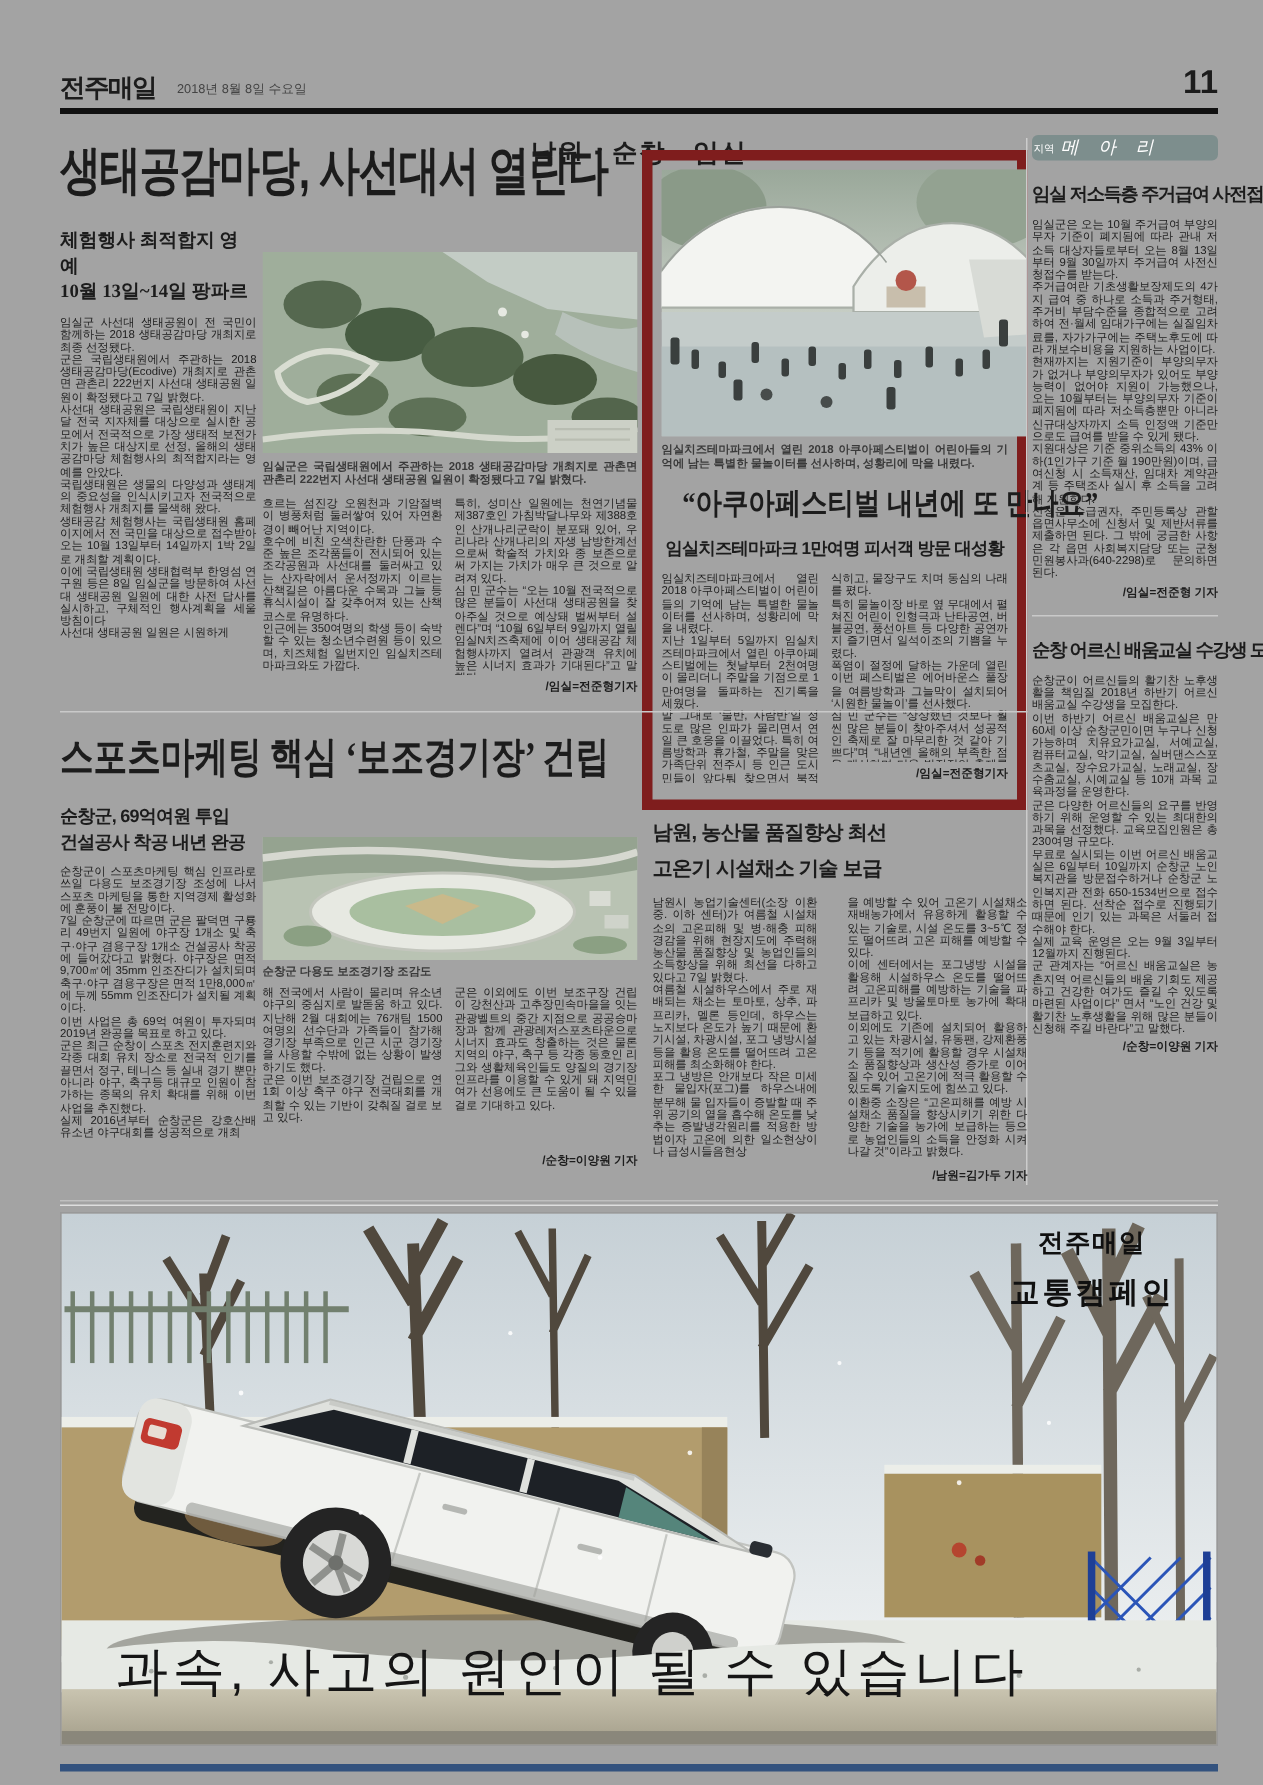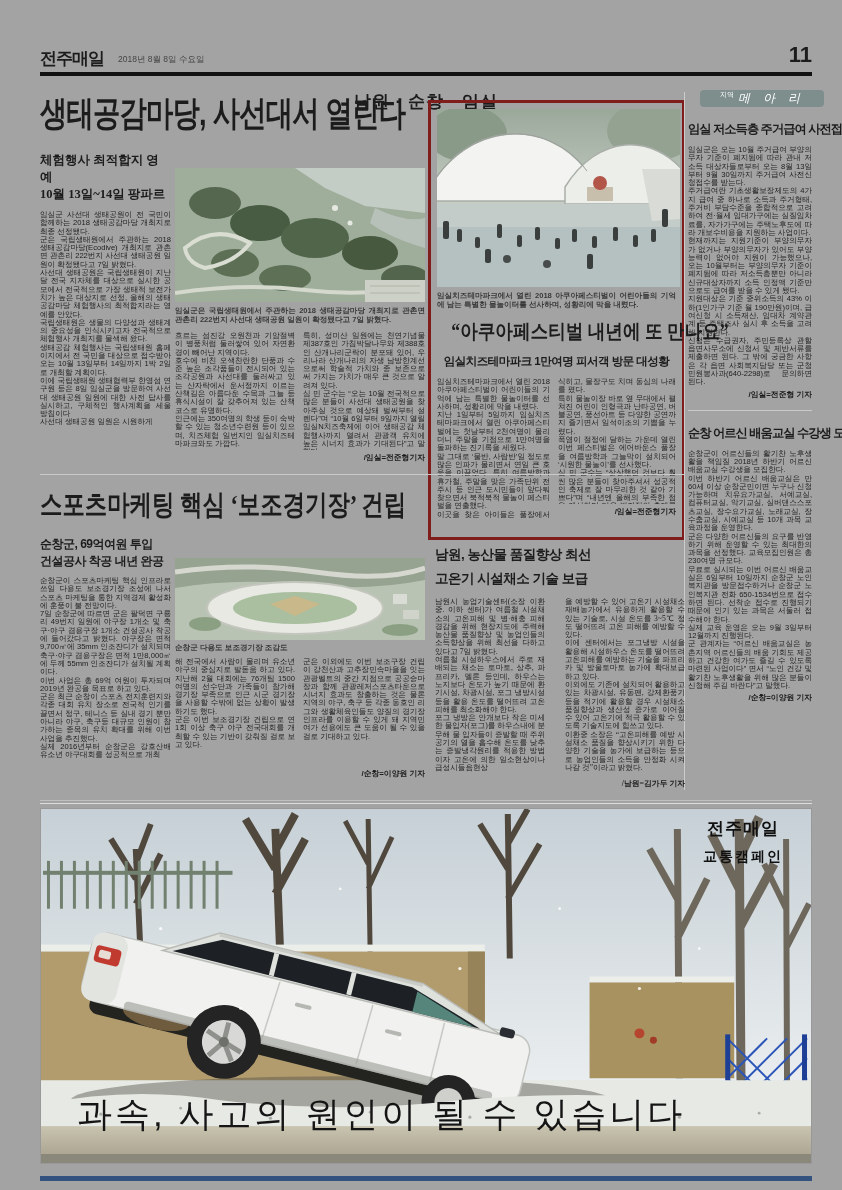--- a/index.html
+++ b/index.html
@@ -19,62 +19,62 @@
   
   .eco-headline{position:absolute;left:40px;top:90px;font-size:35px;font-weight:900;letter-spacing:-1px;
                 transform:scaleX(0.78);transform-origin:left top;white-space:nowrap;}
   .eco-leftcol{position:absolute;left:40px;top:152px;width:131px;height:312px;}
   .eco-subhead{font-family:"Liberation Serif",serif;font-size:12.5px;font-weight:bold;line-height:17px;margin-bottom:8px;}
   .eco-photo{position:absolute;left:175px;top:168px;width:250px;height:134px;}
   .eco-caption{position:absolute;left:175px;top:306px;width:250px;}
   .eco-col2{position:absolute;left:175px;top:332px;width:120px;height:132px;}
   .eco-col3{position:absolute;left:303px;top:332px;width:122px;height:132px;}
   
-  .aqua-box{position:absolute;left:428px;top:100px;width:257px;height:440px;border:3px solid #7f1d1d;box-sizing:border-box;padding:6px 6px 4px 6px;}
+  .aqua-box{position:absolute;left:428px;top:100px;width:257px;height:440px;border:7px solid #7f1d1d;box-sizing:border-box;padding:6px 6px 4px 6px;}
   .aqua-photo{width:243px;height:178px;}
   .aqua-caption{margin-top:4px;}
   .aqua-headline{font-family:"Liberation Serif",serif;font-size:20px;font-weight:bold;text-align:center;margin-top:9px;
                  transform:scaleX(0.88);transform-origin:center top;white-space:nowrap;}
   .aqua-subhead{font-size:11.5px;font-weight:bold;text-align:center;margin-top:9px;letter-spacing:-0.5px;}
   .aqua-cols{display:flex;gap:8px;margin-top:9px;}
   .aqua-cols .body-col{width:118px;height:140px;}
   
   .rail{position:absolute;left:688px;top:90px;width:124px;}
-  .rail-badge{width:124px;height:17px;border-radius:4px;color:#fff;display:flex;align-items:flex-start;padding-left:20px;box-sizing:border-box;margin-left:12px;}
+  .rail-badge{width:124px;height:17px;border-radius:4px;color:#fff;display:flex;align-items:center;padding-left:1px;box-sizing:border-box;}
   .rail-badge .small{font-size:7px;margin-right:4px;}
   .rail-badge .big{font-family:"Liberation Serif",serif;font-style:italic;font-size:12px;letter-spacing:5px;}
   .rail-h{font-size:12.3px;font-weight:bold;letter-spacing:-1px;margin:14px 0 8px 0;white-space:nowrap;}
   .rail .body-col{width:124px;}
   .rail-divider{border:0;border-top:1px solid #c9c9c9;margin:10px 0 0 0;}
   .vrule{position:absolute;left:684px;top:92px;width:1px;height:698px;background:#cccccc;}
   
   .sports-headline{position:absolute;left:40px;top:486px;font-family:"Liberation Serif",serif;font-size:28px;font-weight:bold;
                    transform:scaleX(0.80);transform-origin:left top;white-space:nowrap;letter-spacing:0px;}
   .sports-leftcol{position:absolute;left:40px;top:536px;width:131px;height:262px;}
   .sports-subhead{font-size:12px;font-weight:bold;line-height:17px;margin-bottom:7px;letter-spacing:-0.5px;}
   .sports-photo{position:absolute;left:175px;top:558px;width:250px;height:82px;}
   .sports-caption{position:absolute;left:175px;top:643px;width:250px;}
   .sports-col2{position:absolute;left:175px;top:658px;width:120px;height:138px;}
   .sports-col3{position:absolute;left:303px;top:658px;width:122px;height:138px;}
   
   .namwon{position:absolute;left:435px;top:546px;width:250px;}
   .namwon-h{font-size:13.5px;font-weight:bold;letter-spacing:-0.5px;}
   .namwon-sub{font-size:13.5px;font-weight:bold;letter-spacing:-0.5px;margin-top:6px;}
-  .namwon-cols{display:flex;gap:20px;margin-top:10px;font-family:Liberation Serif, serif;}
+  .namwon-cols{display:flex;gap:20px;margin-top:10px;}
   .namwon-cols .body-col{width:120px;height:192px;}
   
   .hdiv1{position:absolute;left:40px;top:474px;width:645px;height:1px;background:#c9c9c9;}
   .hdiv2{position:absolute;left:40px;top:800px;width:772px;height:1px;background:#c0c0c0;}
   .hdiv2b{position:absolute;left:40px;top:803px;width:772px;height:1px;background:#dedede;}
   
   .campaign{position:absolute;left:40px;top:808px;width:772px;height:356px;border:1px solid #999;box-sizing:border-box;}
   .campaign svg{display:block;width:100%;height:100%;}
   .campaign-brand{position:absolute;right:28px;top:8px;text-align:center;font-weight:bold;color:#101010;}
   .campaign-brand .b1{font-size:17px;letter-spacing:1px;}
-  .campaign-brand .b2{font-size:14px;margin-top:8px;letter-spacing:2px;}
+  .campaign-brand .b2{font-size:20px;margin-top:8px;letter-spacing:2px;}
   .campaign-slogan{position:absolute;left:36px;top:282px;font-size:35px;color:#151515;letter-spacing:3px;white-space:nowrap;}
   .foot-rule{position:absolute;left:40px;top:1176px;width:772px;height:5px;background:#33527e;}
 </style>
 </head>
 <body>
 
 <div class="page">
 
   <div class="masthead">
     <div class="paper-name">전주매일</div>

